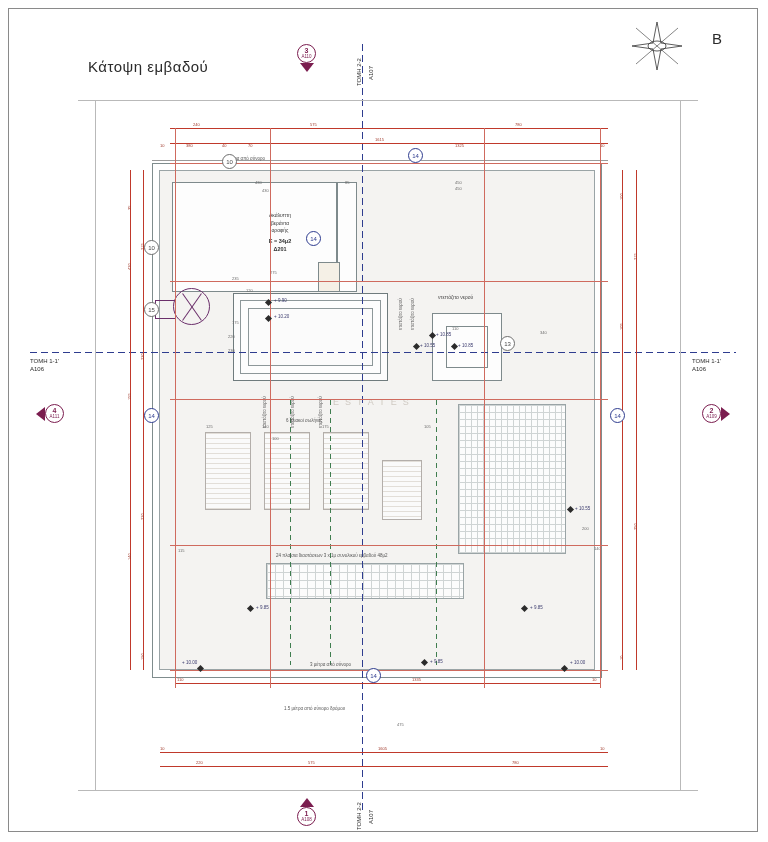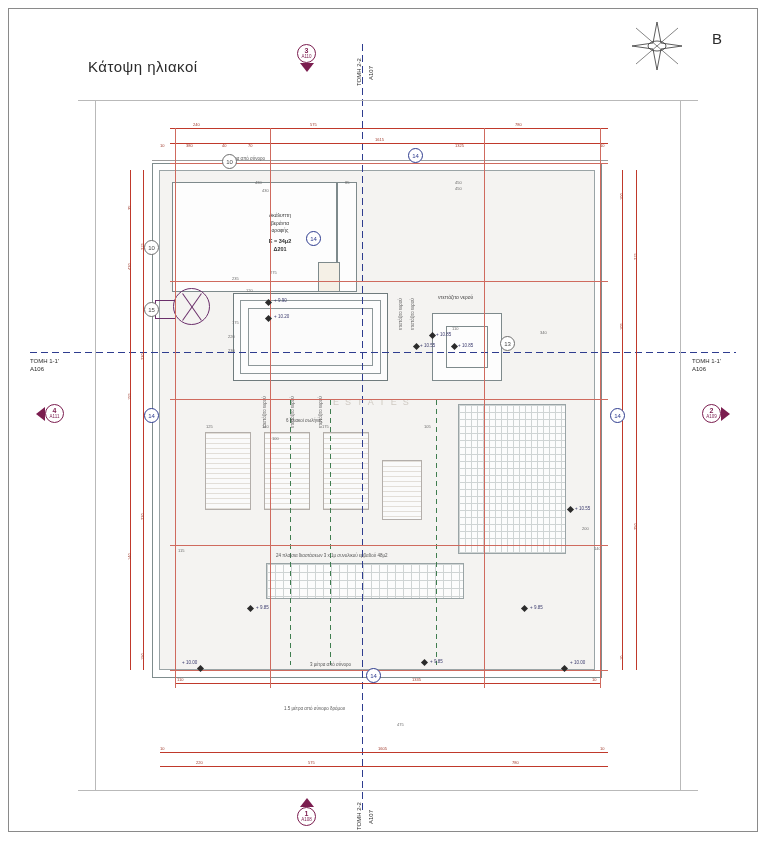--- a/index.html
+++ b/index.html
@@ -64,21 +64,21 @@
   .fan::after{transform:translate(-50%,-50%) rotate(-35deg);}
   .fanbar{position:absolute;background:#6b2f6b;}
 </style>
 </head>
 <body>
 
 <div id="sheet">
 
   <div class="border-frame"></div>
 
-  <div class="title">Κάτοψη ηλιακοί</div>
+  <div class="title">Κάτοψη εμβαδού</div>
   <div class="north-letter">Β</div>
 
   <svg class="compass" viewBox="0 0 70 55">
     <path d="M35 4 L39 25 L60 28 L39 31 L35 52 L31 31 L10 28 L31 25 Z" fill="none" stroke="#333" stroke-width="0.8"></path>
     <ellipse cx="35" cy="28" rx="9" ry="5" fill="none" stroke="#333" stroke-width="0.8"></ellipse>
     <line x1="14" y1="10" x2="56" y2="46" stroke="#333" stroke-width="0.6"></line>
     <line x1="56" y1="10" x2="14" y2="46" stroke="#333" stroke-width="0.6"></line>
   </svg>
 
   <div class="plan-outer"></div>

